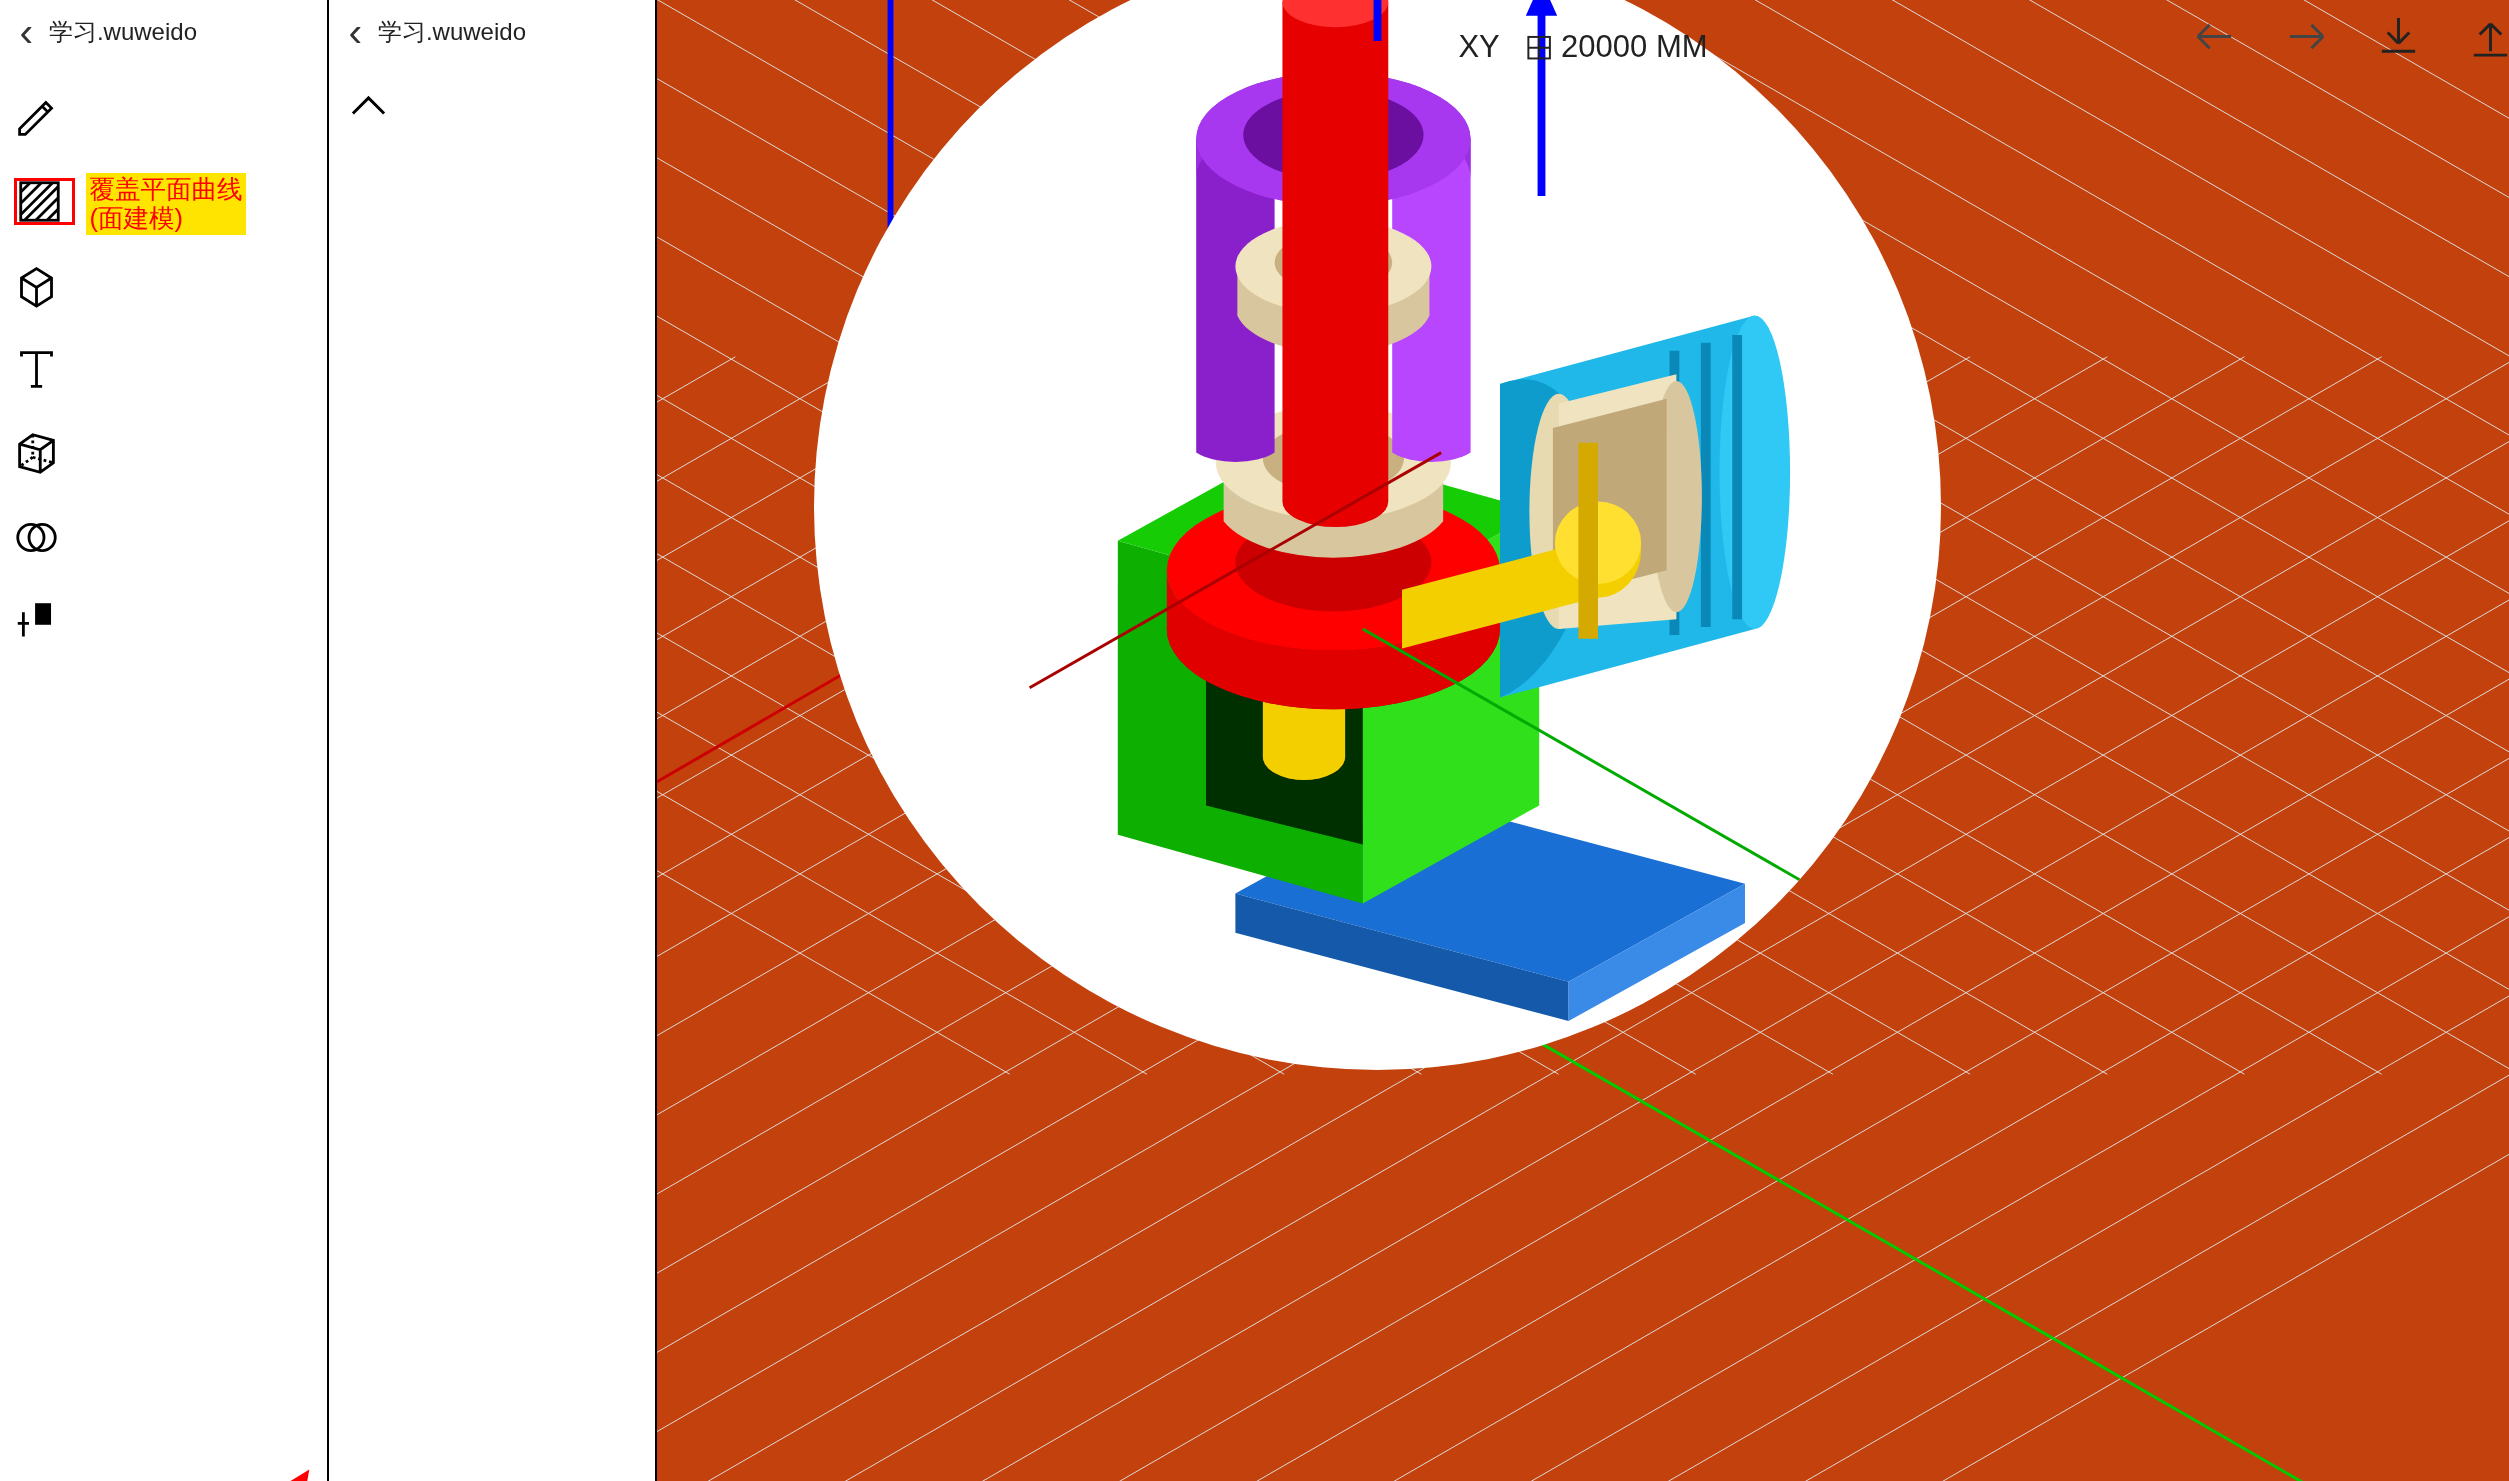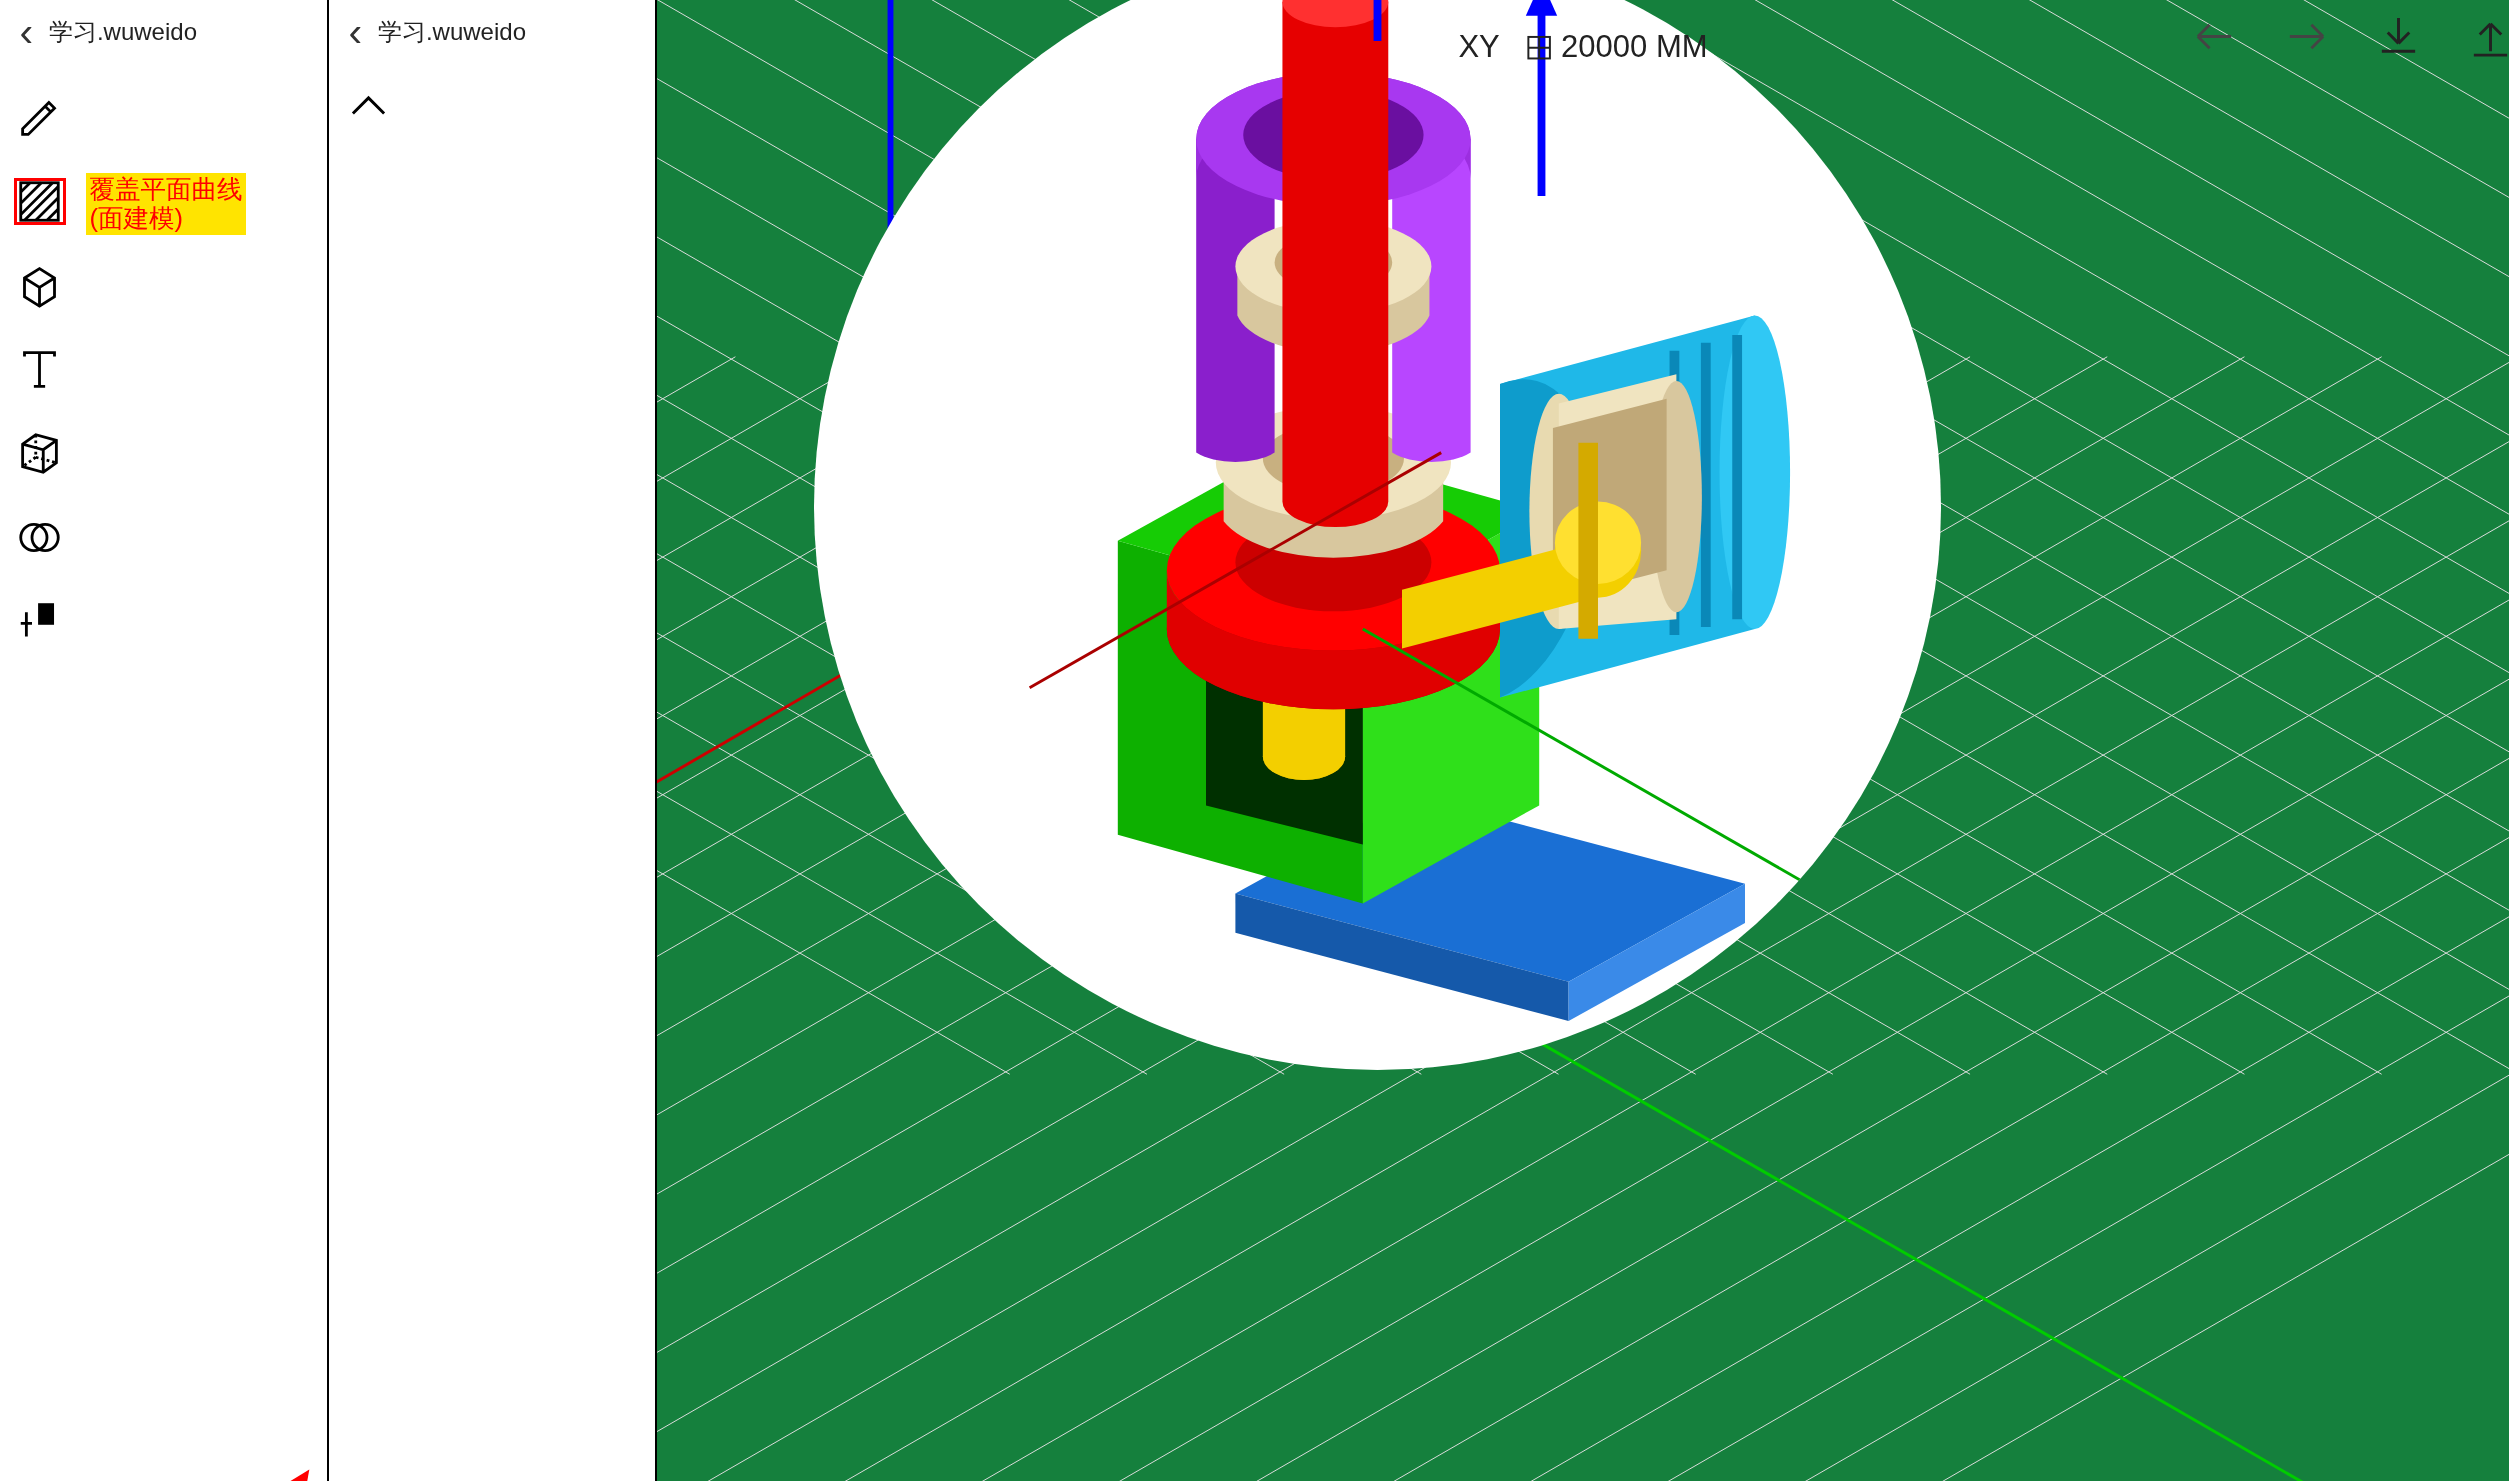--- a/index.html
+++ b/index.html
@@ -5,28 +5,28 @@
     * { margin: 0; padding: 0; box-sizing: border-box; }
     html, body { width: 100%; height: 100%; font-family: Arial, 'Microsoft YaHei', sans-serif; background: #fff; overflow: hidden; }
     .app { display: flex; width: 100%; height: 100%; position: relative; }
     .panel { border-right: 2px solid #000; background: #fff; z-index: 10; position: relative; display: flex; flex-direction: column; }
     .panel1 { width: 329px; }
     .panel2 { width: 328px; }
     .panel-header { display: flex; align-items: center; padding: 11.8px 19.6px; gap: 15.7px; }
     .back-chevron { font-size: 41px; color: #333; cursor: pointer; line-height: 1; font-weight: 300; }
     .breadcrumb { font-size: 24px; color: #222; }
     .tool-col { display: flex; flex-direction: column; gap: 37px; padding: 29px 0 0 13.7px; }
-    .tool-icon { width: 52px; height: 47px; display: flex; align-items: center; justify-content: center; cursor: pointer; position: relative; }
+    .tool-icon { width: 61px; height: 47px; display: flex; align-items: center; justify-content: flex-start; cursor: pointer; position: relative; }
     .tool-icon svg { width: 45px; height: 45px; }
     .highlight-box { border: 3.9px solid #ff0000; }
     .annot { position: absolute; left: 69px; background: #ffe400; color: #ff0000; font-size: 25.5px; font-weight: 500; white-space: nowrap; padding: 2px 3.9px; }
     .annot2 { top: 7.8px; }
     .annot-two-line { top: -7.8px; line-height: 1.15; }
     .collapse-up { padding: 19.6px 0 0 19.6px; font-size: 39px; cursor: pointer; color: #222; }
-    .viewport { flex: 1; position: relative; background: #15803d; }
+    .viewport { flex: 1; position: relative; background: #c2410c; }
     .grid-bg { position: absolute; inset: 0; overflow: hidden; }
     .status-bar { position: absolute; top: 29px; left: 50%; transform: translateX(-50%); font-size: 31px; color: #222; z-index: 3; }
     .topright { position: absolute; top: 11.8px; right: 9.8px; display: flex; gap: 43px; align-items: center; z-index: 3; }
     .topright svg { width: 49px; height: 49px; }
     .topright-item { cursor: pointer; }
     .model-circle { position: absolute; left: 157px; top: -57px; width: 1127px; height: 1127px; border-radius: 50%; background: #fff; z-index: 2; overflow: hidden; }
     .axis { position: absolute; pointer-events: none; }
     .axis-blue { left: 214px; top: -176px; z-index: 1; }
     .axis-red  { left: -657px; top: -29px; z-index: 1; }
     .axis-green{ left: 214px; top: -29px; z-index: 1; }

